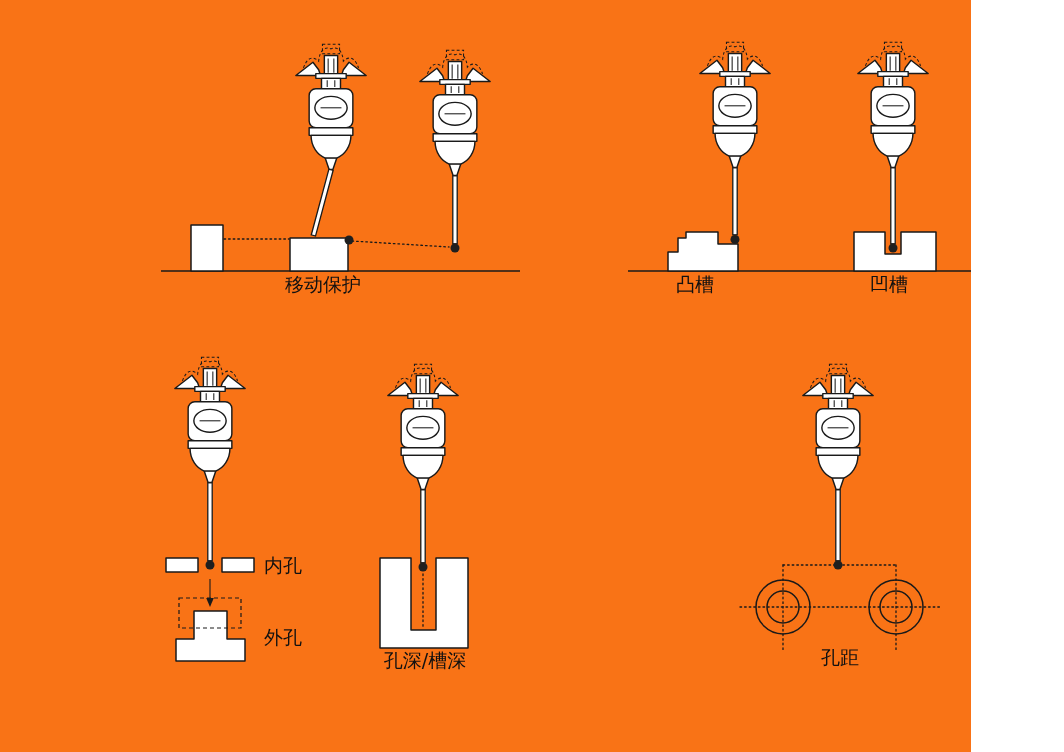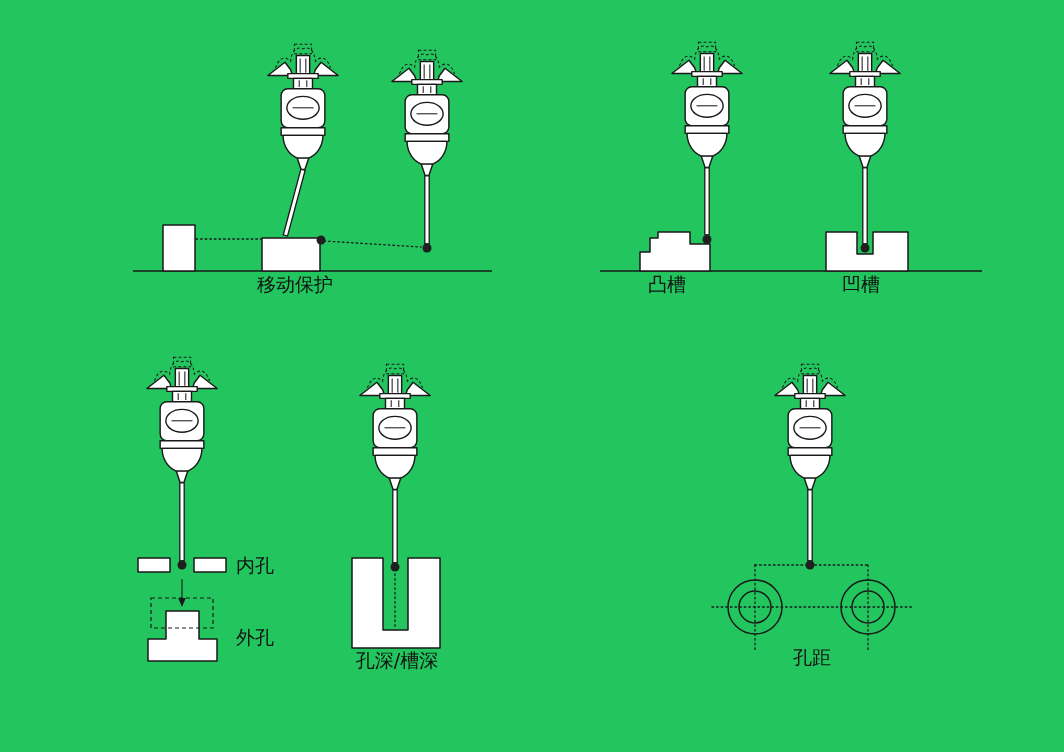--- a/index.html
+++ b/index.html
@@ -1,17 +1,17 @@
 <!DOCTYPE html>
 <html><head>
 <meta charset="utf-8">
 <style>
   html,body{margin:0;padding:0;background:#ffffff;}
-  .stage{position:relative;width:1064px;height:752px;background:#22c55e;overflow:hidden;
-         font-family:"DejaVu Sans","Liberation Sans",sans-serif;}
+  .stage{position:relative;width:943px;height:752px;background:#f97316;overflow:hidden;
+         font-family:"DejaVu Sans","Liberation Sans",sans-serif;padding-left:28px;}
   svg{display:block;}
   .ln{stroke:#1a1a1a;stroke-width:1.6;fill:none;}
   .solid{fill:#ffffff;stroke:#1a1a1a;stroke-width:1.5;stroke-linejoin:round;}
   .iline{stroke:#1a1a1a;stroke-width:1.1;fill:none;}
   .pdash{fill:none;stroke:#1a1a1a;stroke-width:1.1;stroke-dasharray:3 2.4;}
   .dash{fill:none;stroke:#1a1a1a;stroke-width:1.2;stroke-dasharray:4 3;}
   .dot{fill:none;stroke:#1a1a1a;stroke-width:1.3;stroke-dasharray:1.6 3;stroke-linecap:round;}
   .stylus{fill:#ffffff;stroke:#1a1a1a;stroke-width:1.3;}
   .ball{fill:#1f1f1f;stroke:none;}
   text.label{font-family:"DejaVu Sans","Liberation Sans",sans-serif;font-size:19px;fill:#111111;}

